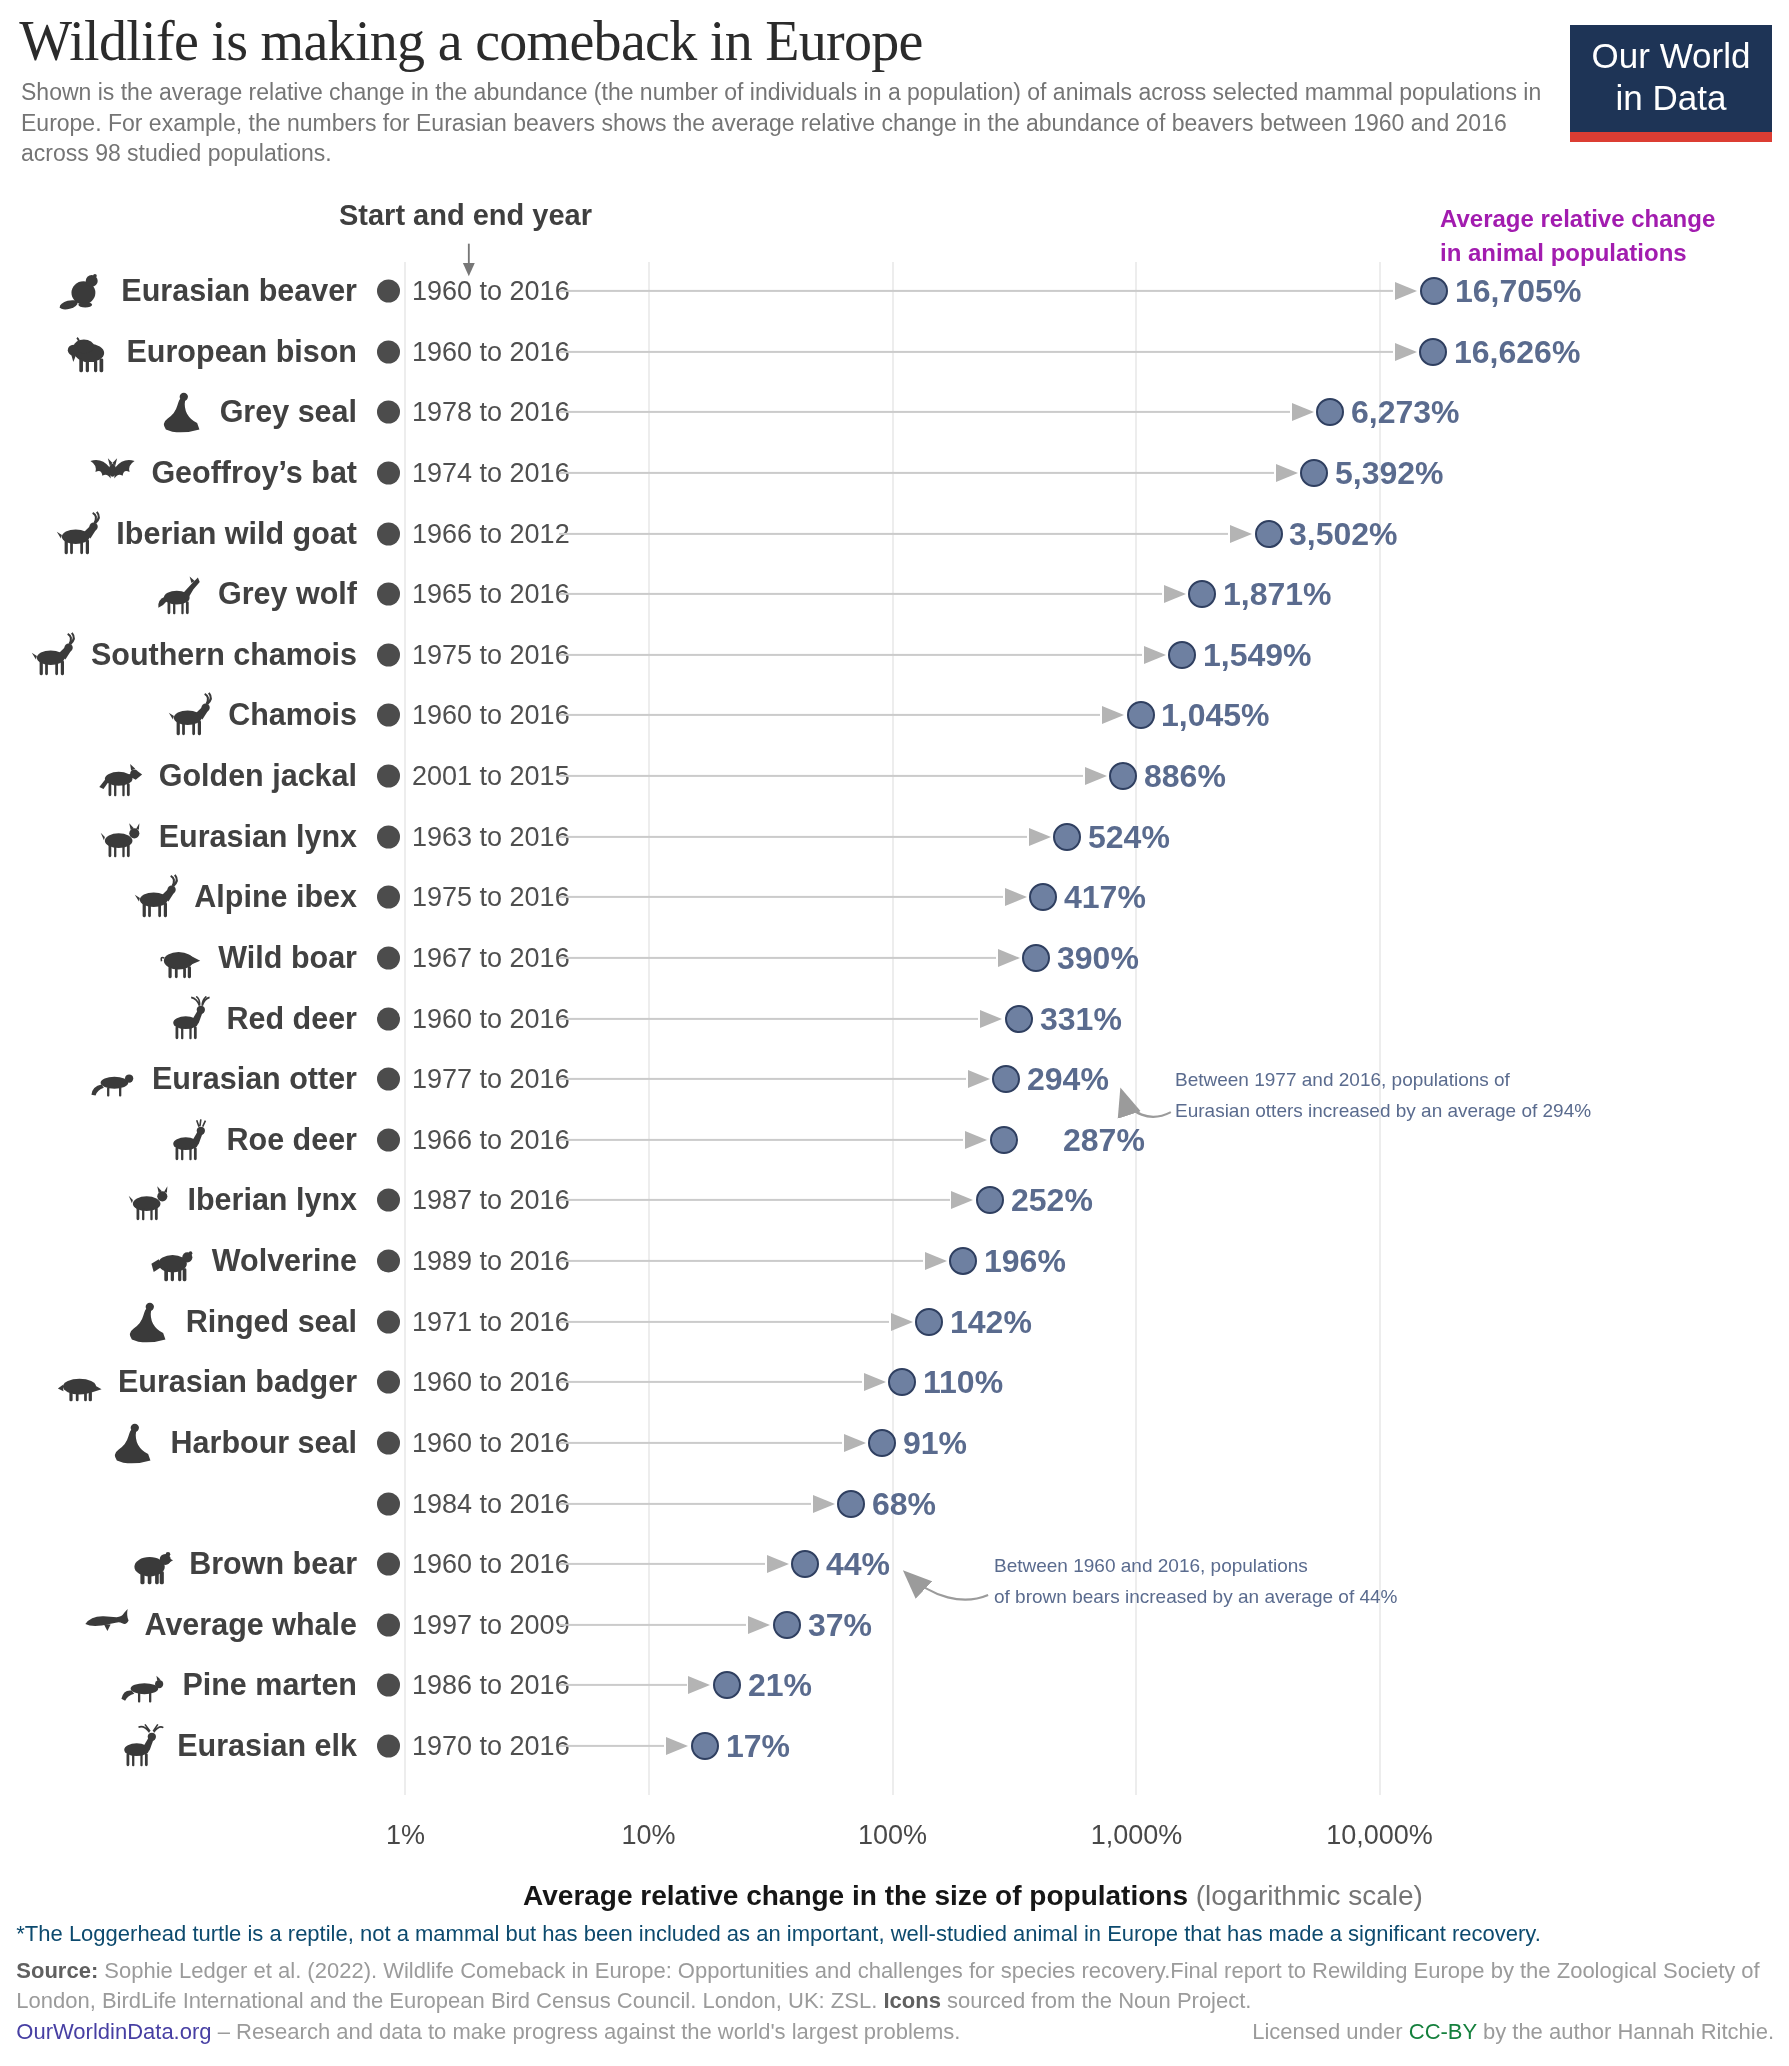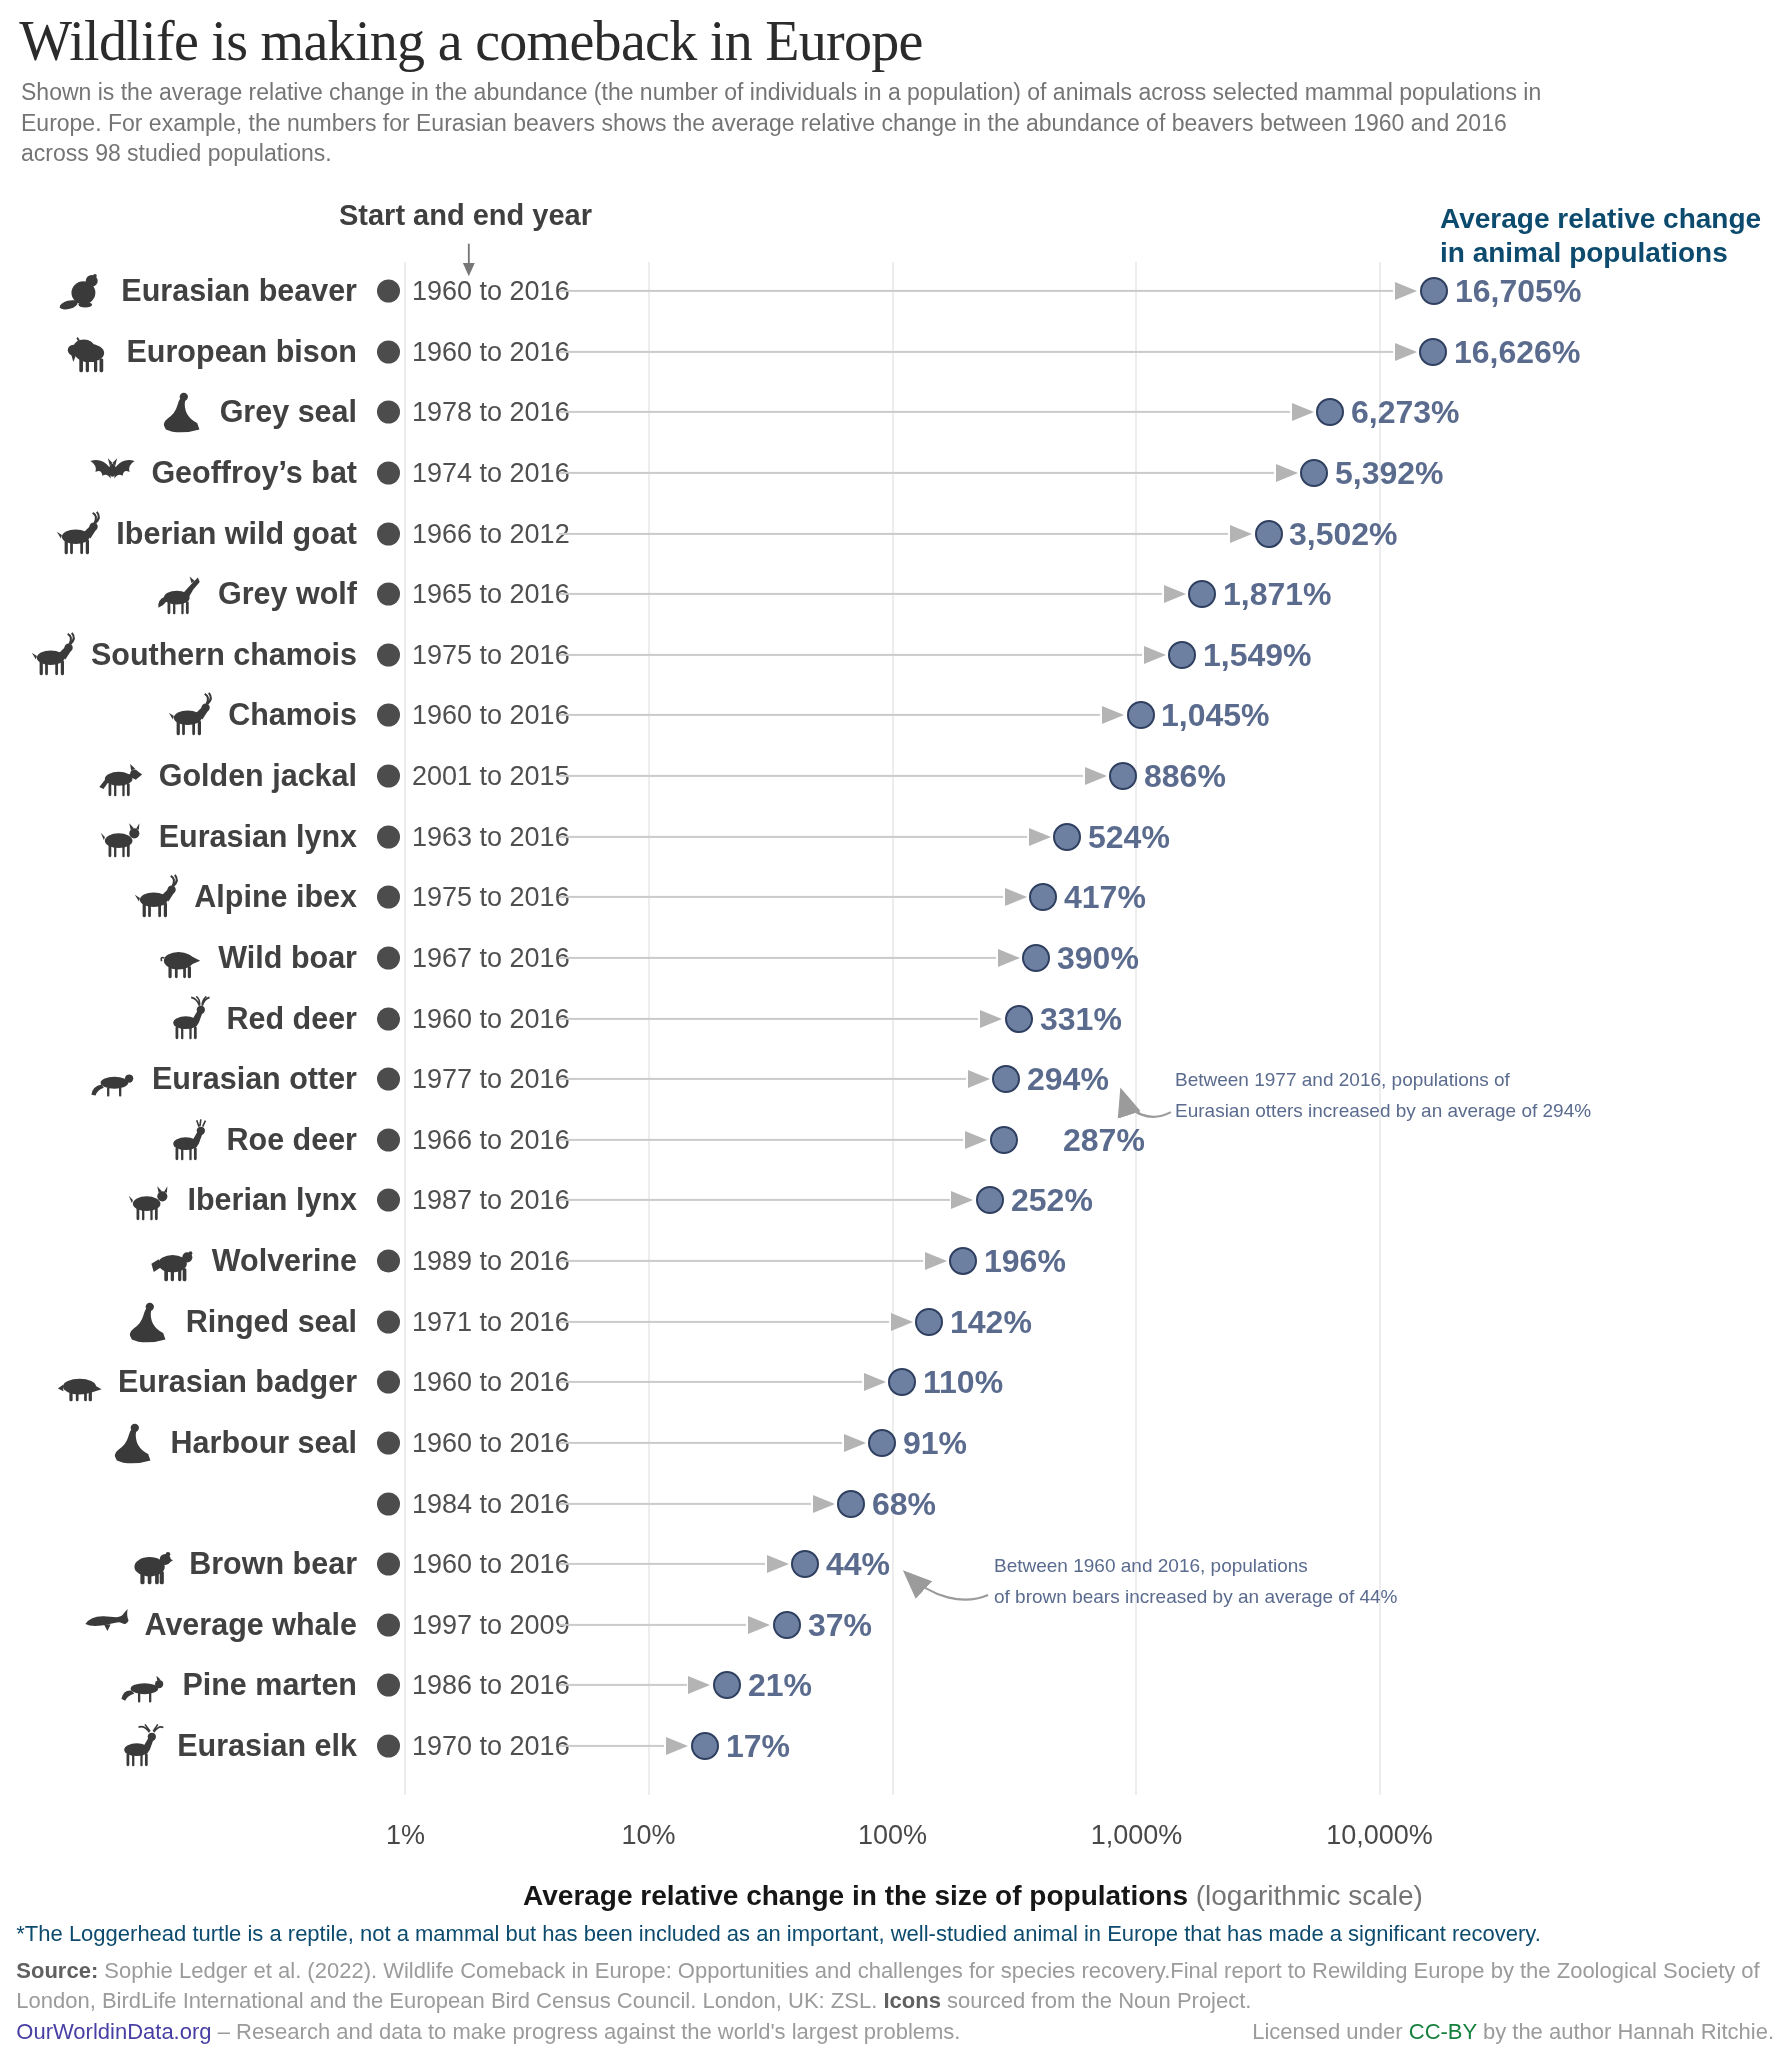--- a/index.html
+++ b/index.html
@@ -9,22 +9,22 @@
   #title{position:absolute;top:9px;left:19.3px;font-family:"Liberation Serif",serif;
          font-size:56px;letter-spacing:-0.7px;color:#2b2b2b;white-space:nowrap;}
   #subtitle{position:absolute;top:77px;left:21px;width:1530px;font-size:23px;
             line-height:30.5px;color:#757575;}
   #logo{position:absolute;left:1570px;top:24.5px;width:202px;height:117px;box-sizing:border-box;
         background:#1e3456;border-bottom:10.4px solid #dc3d33;color:#fff;text-align:center;
         font-size:35px;line-height:42px;padding-top:10.4px;}
 
   #col-years{position:absolute;left:317px;top:199px;width:297px;text-align:center;
              font-size:29px;font-weight:700;color:#3f3f3f;}
-  #col-value{position:absolute;left:1440px;top:202px;font-size:28px;font-weight:700;
-             color:#0c4a6e;line-height:34px;}
+  #col-value{position:absolute;left:1440px;top:202px;font-size:24px;font-weight:700;
+             color:#a21caf;line-height:34px;}
 
   .grid{position:absolute;top:262px;height:1533px;width:1.5px;background:#ededed;}
   .tick{position:absolute;top:1820px;width:149px;text-align:center;font-size:27px;color:#484848;}
 
   .row{position:absolute;left:0;width:1789px;height:61px;}
   .row .label{position:absolute;right:1432px;top:50%;transform:translateY(-50%);
               display:flex;align-items:center;gap:12px;white-space:nowrap;}
   .row .icon{width:53px;height:46px;display:flex;align-items:center;justify-content:center;}
   .row .icon svg{width:53px;height:46px;}
   .row .name{font-size:30.5px;font-weight:700;color:#414141;}
@@ -59,20 +59,24 @@
 
   #overlay{position:absolute;left:0;top:0;width:1789px;height:2066px;pointer-events:none;}
 </style>
 </head>
 <body>
 
 <div id="page">
 
   <div id="title">Wildlife is making a comeback in Europe</div>
   <div id="subtitle">Shown is the average relative change in the abundance (the number of individuals in a population) of animals across selected mammal populations in Europe. For example, the numbers for Eurasian beavers shows the average relative change in the abundance of beavers between 1960 and 2016 across 98 studied populations.</div>
+  <div id="logo">
+    <div>Our World</div>
+    <div>in Data</div>
+  </div>
 
   <div id="col-years">Start and end year</div>
   <div id="col-value">
     <div>Average relative change</div>
     <div>in animal populations</div>
   </div>
 
   <div id="gridlines">
       <div class="grid" style="left: 404px;"></div>
       <div class="grid" style="left: 648px;"></div>

